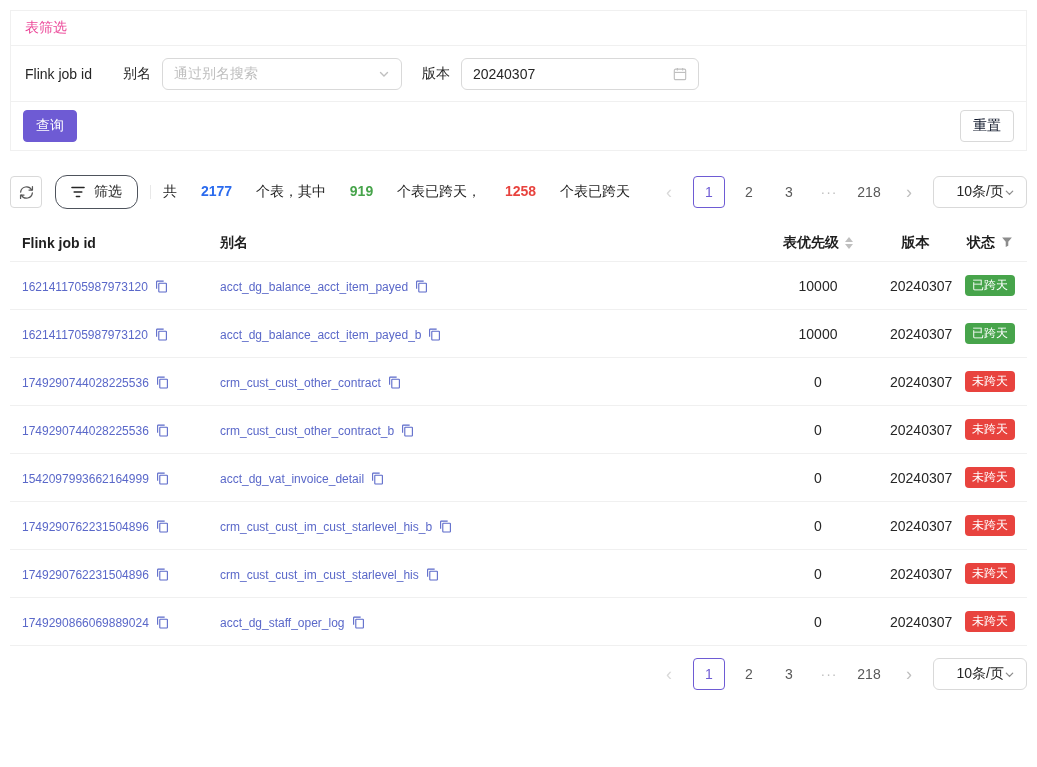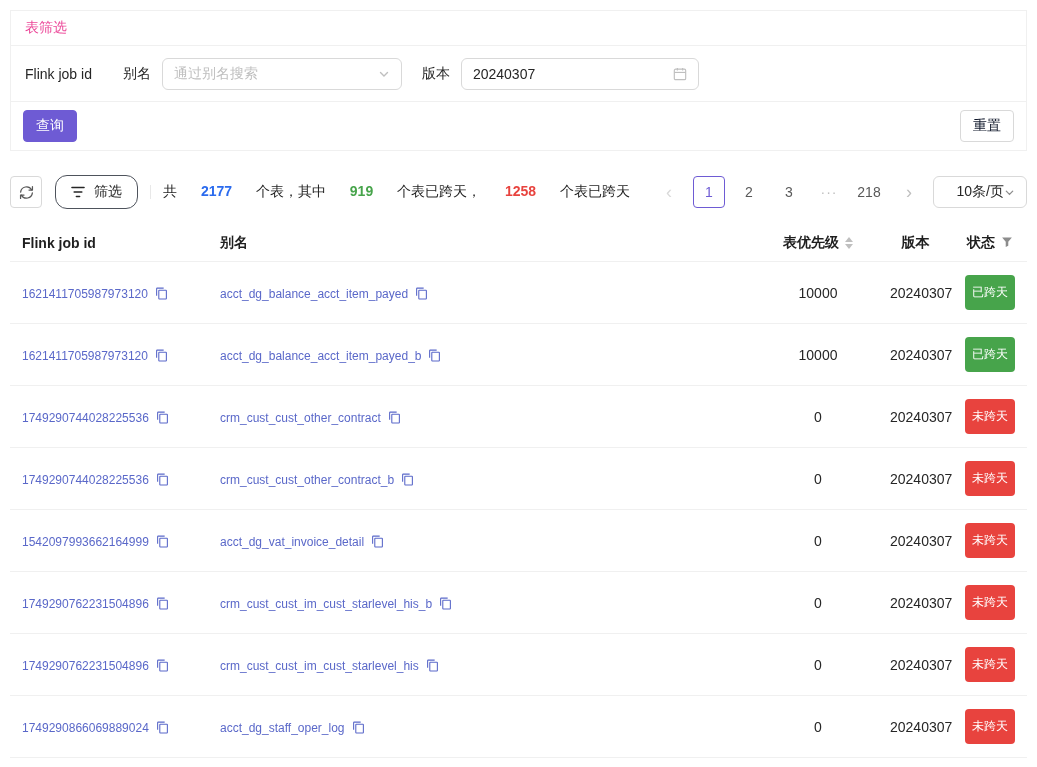--- a/index.html
+++ b/index.html
@@ -55,21 +55,21 @@
   th { text-align:left; font-weight:700; color:#1f1f1f; padding:9px 12px; border-bottom:1px solid #f0f0f0; white-space:nowrap; }
   th.center, td.center { text-align:center; }
   td { padding:13px 12px; border-bottom:1px solid #f0f0f0; white-space:nowrap; overflow:hidden; }
   .link { color:var(--link,#5a68c9); font-size:12px; cursor:pointer; }
   .copy-icon { color:var(--link,#5a68c9); margin-left:7px; cursor:pointer; display:inline-flex; vertical-align:-2px; }
   .sort-icon { display:inline-flex; flex-direction:column; gap:2px; margin-left:6px; vertical-align:middle; cursor:pointer; }
   .sort-icon .caret { width:0; height:0; border-left:4px solid transparent; border-right:4px solid transparent; }
   .sort-icon .up { border-bottom:5px solid #bfbfbf; }
   .sort-icon .down { border-top:5px solid #bfbfbf; }
   .funnel-icon { margin-left:6px; display:inline-flex; vertical-align:-1px; cursor:pointer; }
-  .badge { display:inline-block; padding:10px 7px; border-radius:4px; font-size:12px; line-height:1.25; color:#fff; }
+  .badge { display:inline-block; padding:3px 7px; border-radius:4px; font-size:12px; line-height:1.25; color:#fff; }
   .badge-success { background:var(--green,#47a44b); }
   .badge-danger { background:var(--red,#e8433e); }
 </style>
 </head>
 <body>
 
 <div class="page">
 
   <div class="filter-card">
     <div class="card-title">表筛选</div>

